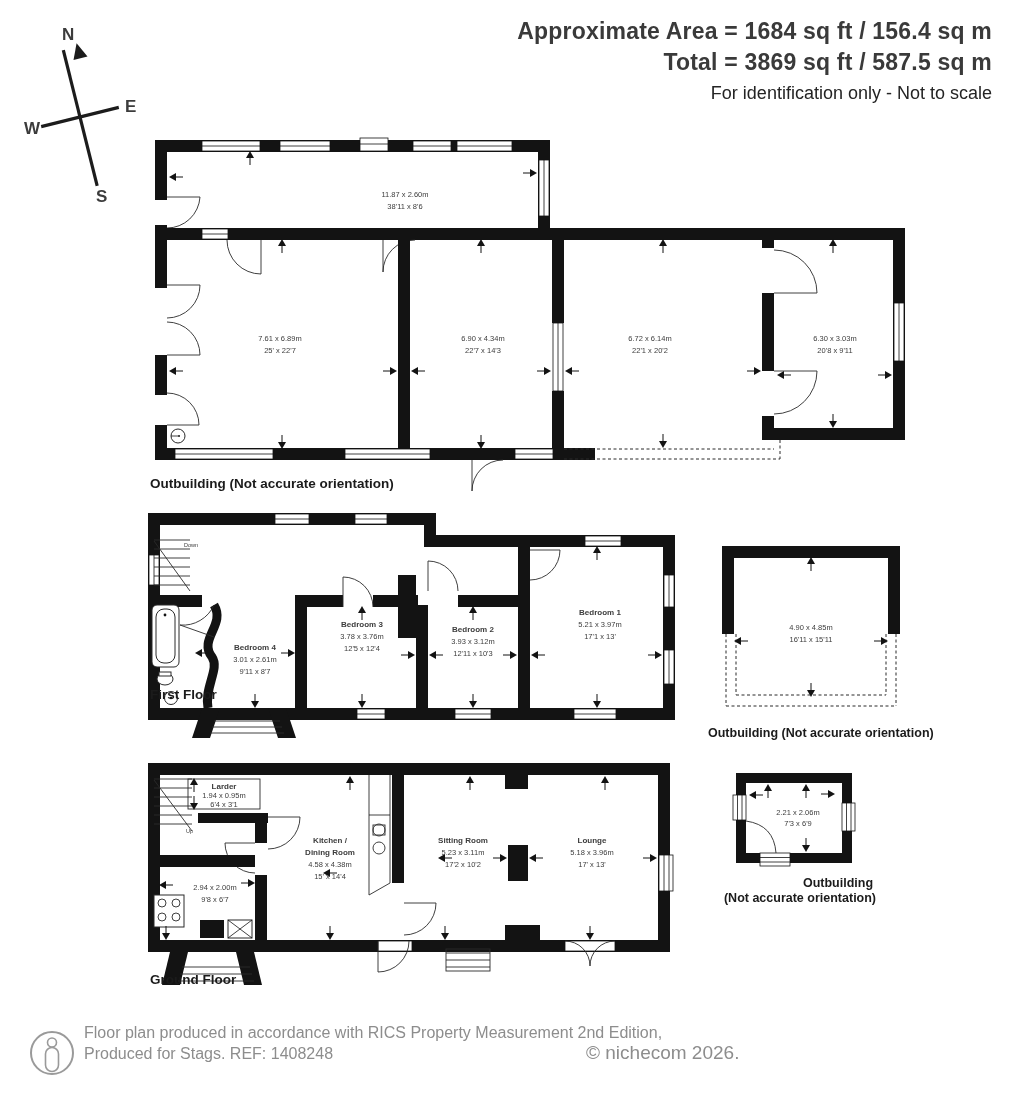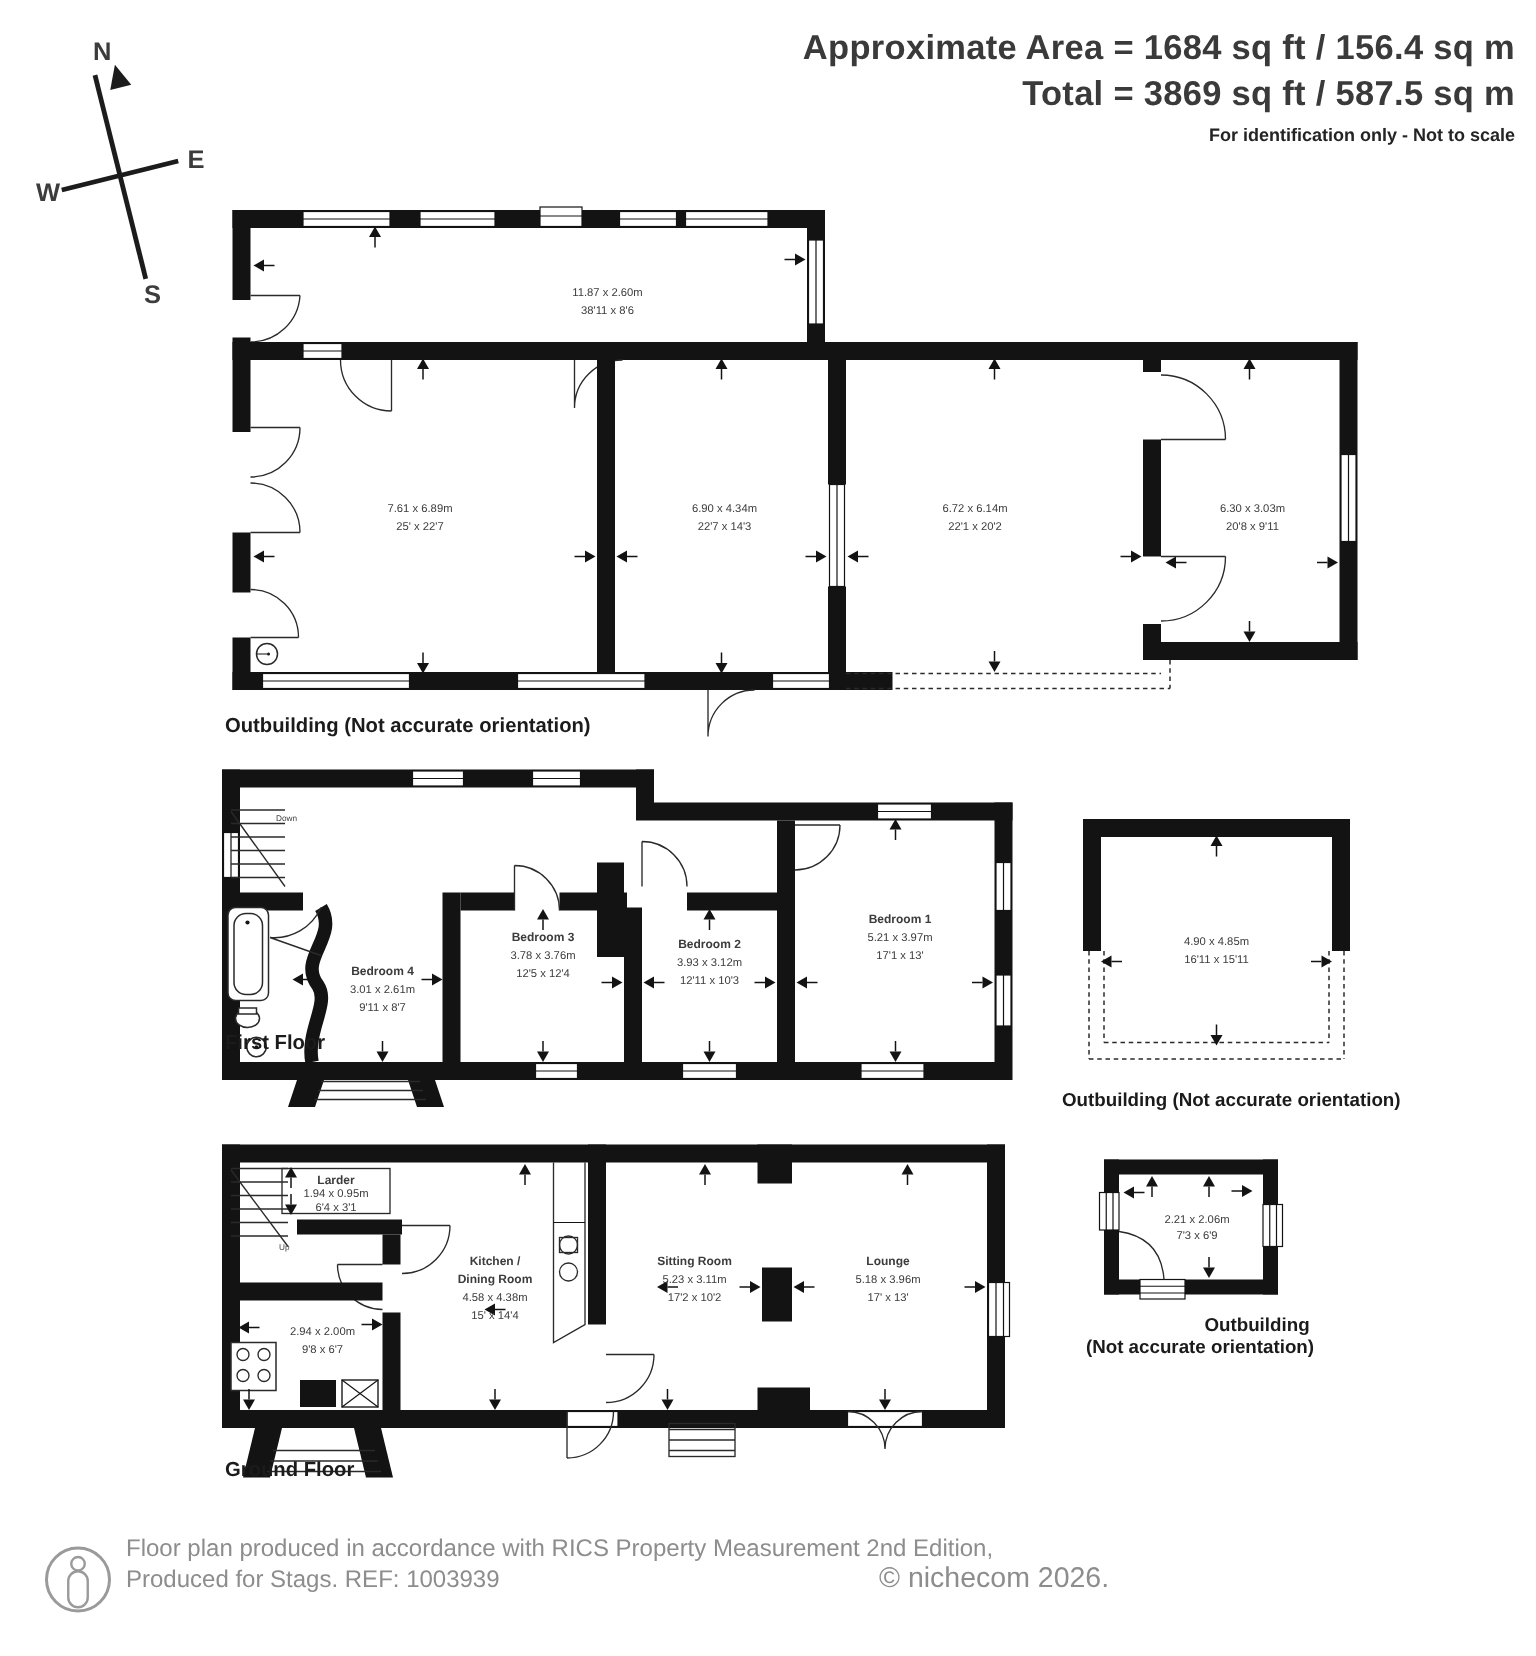--- a/index.html
+++ b/index.html
@@ -1,21 +1,21 @@
 <!DOCTYPE html>
 <html><head>
 <meta charset="utf-8">
 <style>
   html,body{margin:0;padding:0;background:#ffffff;}
   body{width:1024px;height:1104px;position:relative;font-family:"Liberation Sans",sans-serif;overflow:hidden;}
   .abs{position:absolute;}
   
-  .hdr{right:14px;top:16px;text-align:right;color:#3a3a3a;}
+  .hdr{right:32px;top:16px;text-align:right;color:#3a3a3a;}
   .hdr .line{font-size:23px;font-weight:bold;line-height:31px;letter-spacing:.2px;}
-  .hdr .note{font-size:12px;font-weight:bold;color:#242424;margin-top:5px;}
+  .hdr .note{font-size:18px;font-weight:normal;color:#242424;margin-top:5px;}
   
   .cap{font-weight:bold;font-size:13.5px;color:#1b1b1b;}
   .capsm{font-weight:bold;font-size:12.5px;color:#1b1b1b;}
   .capc{width:210px;text-align:center;}
   
   svg text{font-family:"Liberation Sans",sans-serif;fill:#3c3c3c;}
   .rname{font-weight:bold;font-size:8px;}
   .rdim{font-size:7.5px;}
   .tiny{font-size:5.5px;}
   .wall{fill:#131313;}
@@ -425,15 +425,15 @@
 <div class="abs capc capsm" style="left:733px;top:876px;">Outbuilding</div>
 <div class="abs capc capsm" style="left:695px;top:891px;">(Not accurate orientation)</div>
 
 <svg class="abs logo" viewBox="0 0 46 46">
   <circle cx="23" cy="23" r="21" fill="none" stroke="#9a9a9a" stroke-width="2"></circle>
   <circle cx="23" cy="12.5" r="4.5" fill="none" stroke="#9a9a9a" stroke-width="1.6"></circle>
   <path d="M 16.5 24 a 6.5 6.5 0 0 1 13 0 l 0 11 a 6.5 6.5 0 0 1 -13 0 z" fill="none" stroke="#9a9a9a" stroke-width="1.6"></path>
 </svg>
 <div class="abs foot">
   <div>Floor plan produced in accordance with RICS Property Measurement 2nd Edition,</div>
-  <div>Produced for Stags.   REF: 1003939</div>
+  <div>Produced for Stags.   REF: 1408248</div>
 </div>
 <div class="abs copyright">© nichecom 2026.</div>
 
 </body></html>

